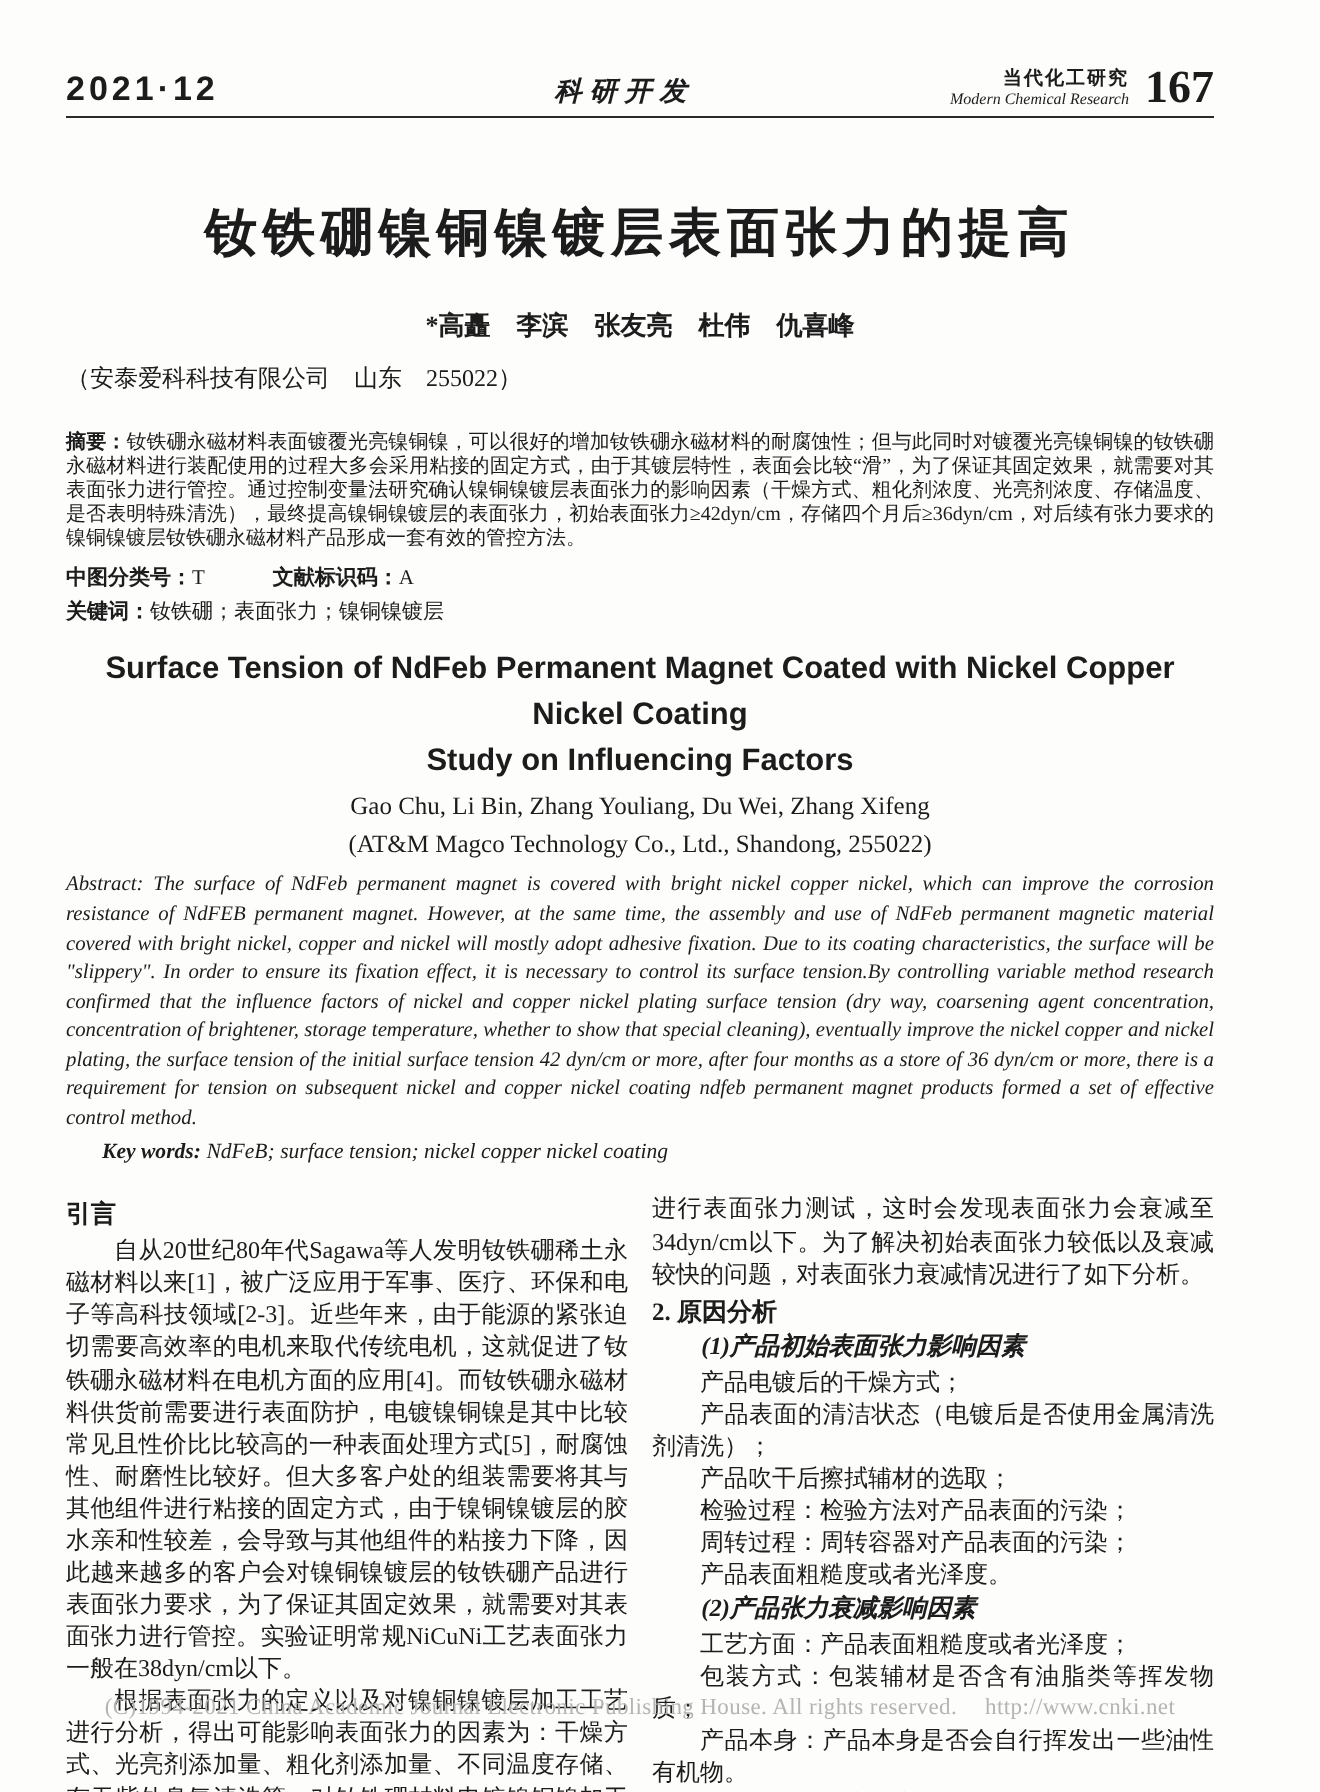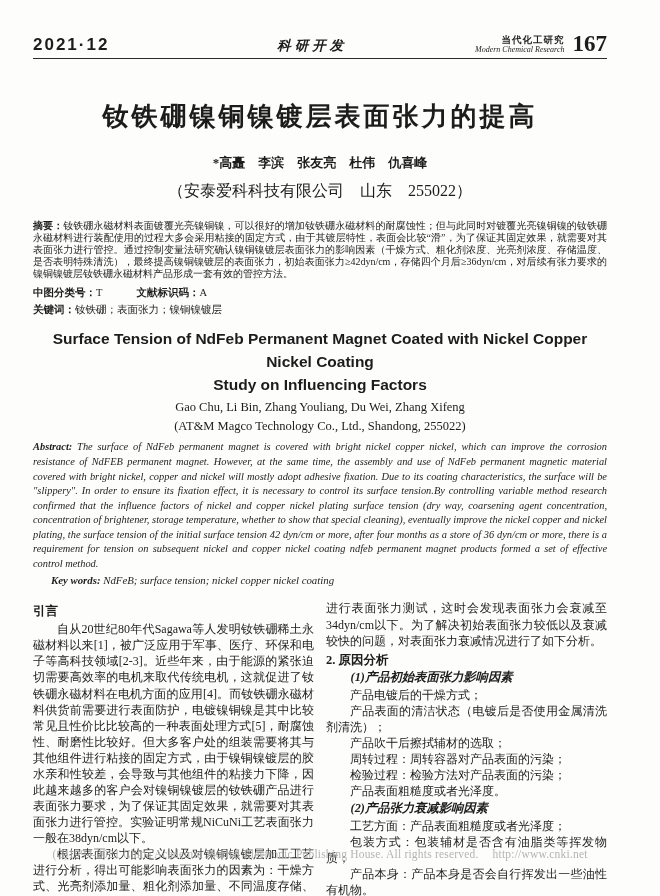--- a/index.html
+++ b/index.html
@@ -16,34 +16,34 @@
   .hdr-right{display:flex;align-items:flex-end;gap:8px;}
   .jn{text-align:right;line-height:1.05;}
   .jn-cn{font-size:9.5px;font-weight:bold;letter-spacing:1px;}
   .jn-en{font-size:8px;font-style:italic;}
   .pgno{font-size:23px;font-weight:bold;line-height:.9;}
 
   
   .title-cn{font-family:Liberation Mono, monospace;font-weight:bold;
        font-size:26px;text-align:center;letter-spacing:3px;margin:40px 0 20px 0;}
   .authors-cn{text-align:center;font-weight:bold;font-size:13px;margin-bottom:9px;}
-  .affil-cn{text-align:center;font-size:16px;margin-bottom:18px;}
+  .affil-cn{font-size:12px;margin-bottom:18px;}
 
   .abs-cn{font-size:10px;line-height:1.22;text-align:justify;margin:0 0 5px 0;}
   .abs-cn .lbl{font-weight:bold;}
   .kw-line{font-size:10.5px;margin:0 0 3px 0;}
   .kw-line .lbl{font-weight:bold;}
   .clc-gap{display:inline-block;width:34px;}
 
   .title-en{font-family:"Liberation Sans","DejaVu Sans",sans-serif;font-weight:bold;
        font-size:15.5px;text-align:center;line-height:1.5;margin:10px 8px 4px 8px;}
   .authors-en{text-align:center;font-size:12.5px;margin-bottom:4px;}
   .affil-en{text-align:center;font-size:12.5px;margin-bottom:6px;}
   .abs-en{font-size:10.4px;font-style:italic;line-height:1.4;text-align:justify;margin:0;}
-  .abs-en .lbl{font-weight:bold;}
+  .abs-en .lbl{font-weight:normal;}
   .kw-en{font-size:10.8px;font-style:italic;margin:3px 0 0 18px;}
   .kw-en .lbl{font-weight:bold;}
 
   
   .columns{display:flex;gap:12px;margin-top:14px;}
   .col{width:50%;font-size:12px;line-height:1.34;text-align:justify;}
   .col p{margin:0;text-indent:2em;}
   .col h3{font-size:12.5px;margin:3px 0 1px 0;font-weight:bold;}
   .col h3.intro{text-indent:0;}
   .subhead{font-weight:bold;font-style:italic;text-indent:2em;margin:1px 0;font-size:12.3px;}
@@ -102,22 +102,22 @@
 
     </div>
 
     <div class="col">
       <p style="text-indent:0;">进行表面张力测试，这时会发现表面张力会衰减至34dyn/cm以下。为了解决初始表面张力较低以及衰减较快的问题，对表面张力衰减情况进行了如下分析。</p>
       <h3>2. 原因分析</h3>
       <div class="subhead">(1)产品初始表面张力影响因素</div>
       <p>产品电镀后的干燥方式；</p>
       <p>产品表面的清洁状态（电镀后是否使用金属清洗剂清洗）；</p>
       <p>产品吹干后擦拭辅材的选取；</p>
+      <p>检验过程：检验方法对产品表面的污染；</p>
       <p>周转过程：周转容器对产品表面的污染；</p>
-      <p>检验过程：检验方法对产品表面的污染；</p>
       <p>产品表面粗糙度或者光泽度。</p>
       <div class="subhead">(2)产品张力衰减影响因素</div>
       <p>工艺方面：产品表面粗糙度或者光泽度；</p>
       <p>包装方式：包装辅材是否含有油脂类等挥发物质；</p>
       <p>产品本身：产品本身是否会自行挥发出一些油性有机物。</p>
       <p>存储：存储环境温度的影响；</p>
 
       <div class="tbl-cap-cn">表1 产品张力影响分析</div>
 
     </div>

